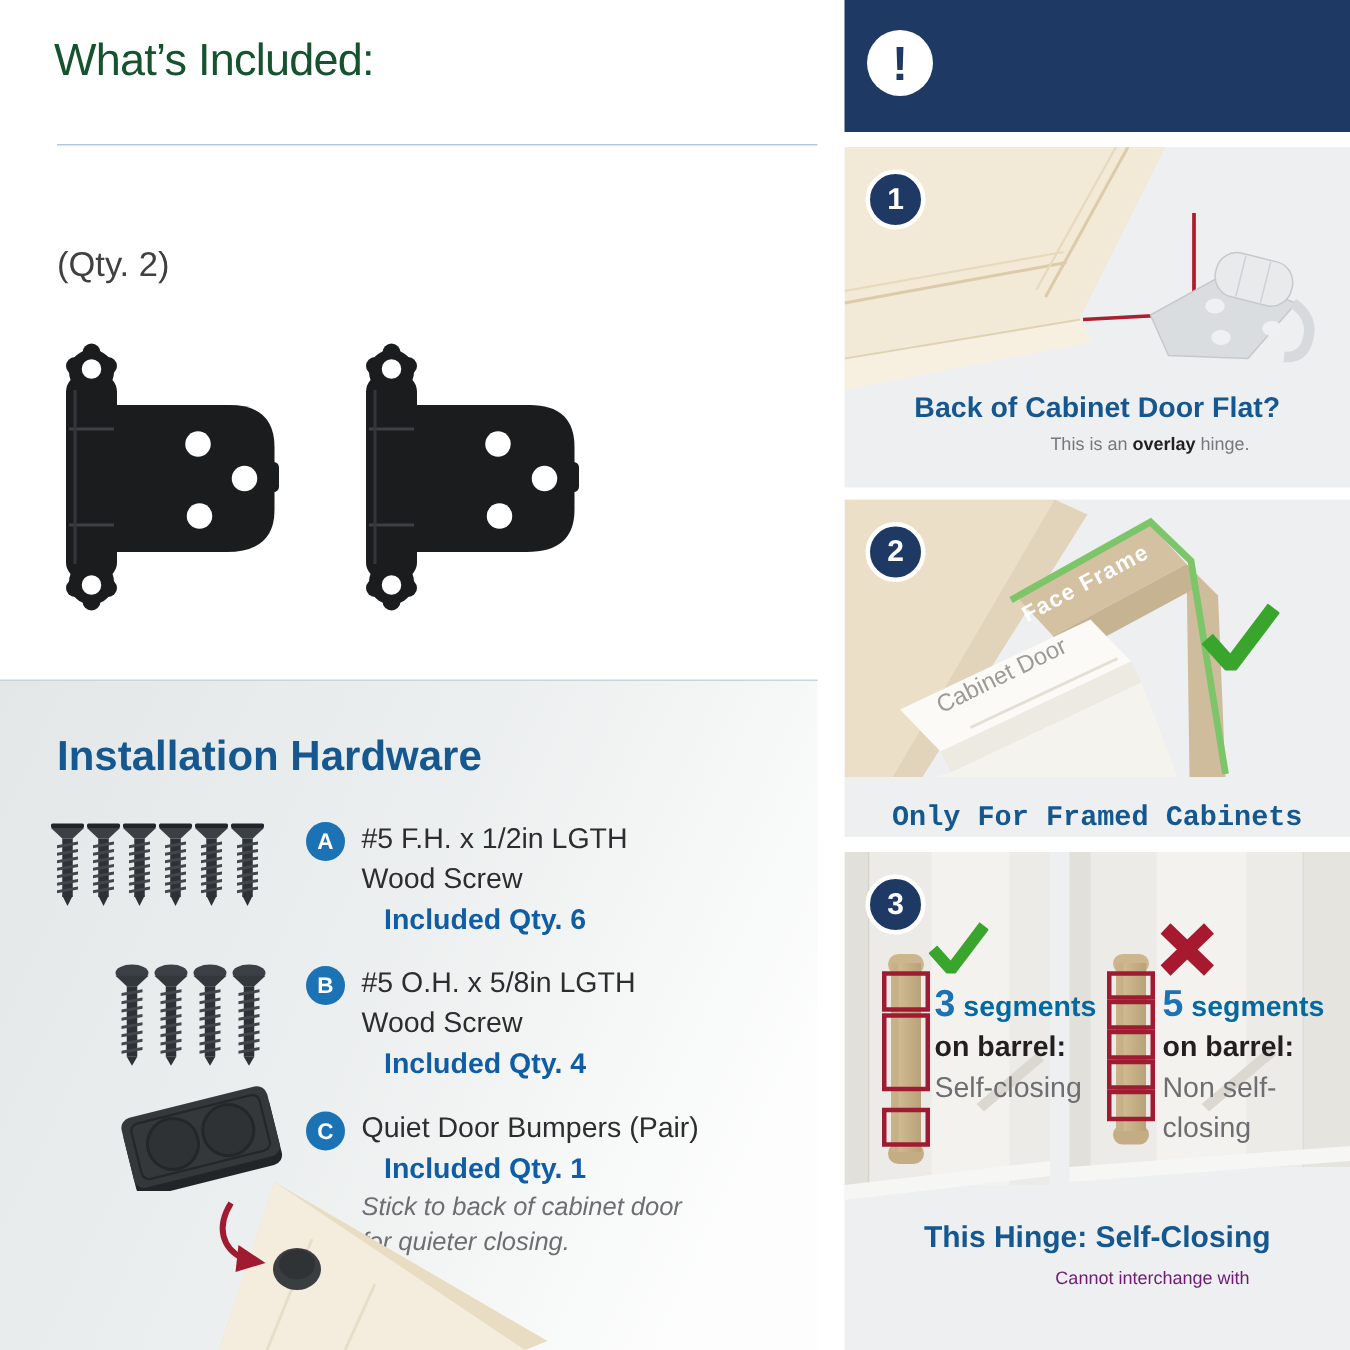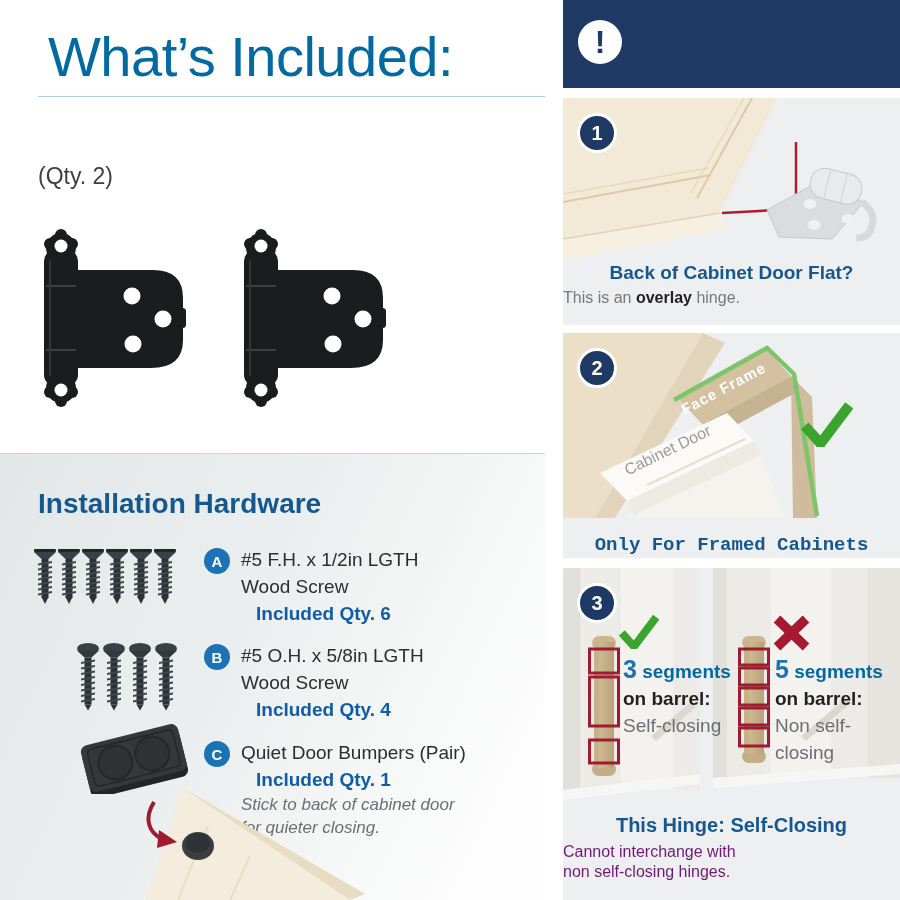--- a/index.html
+++ b/index.html
@@ -1,21 +1,21 @@
 <!DOCTYPE html>
 <html><head>
 <meta charset="utf-8">
 <style>
   html,body{margin:0;padding:0;background:#ffffff;}
   #canvas{position:relative;width:900px;height:900px;background:#ffffff;overflow:hidden;
           font-family:"Liberation Sans",sans-serif;}
   .abs{position:absolute;}
 
   
-  .wi-title{left:48px;top:24px;font-size:56px;color:#0369a1;letter-spacing:-0.5px;}
+  .wi-title{left:36px;top:24px;font-size:30px;color:#14532d;letter-spacing:-0.5px;}
   .divider{left:38px;top:96px;width:507px;height:1px;background:#aecbe2;}
   .prod-name{left:38px;top:105px;font-size:27px;line-height:30px;font-weight:bold;color:#15578f;}
   .prod-qty{left:38px;top:163px;font-size:23px;color:#404040;}
 
   .hw-section{left:0;top:453px;width:545px;height:447px;
       border-top:1px solid #c9d5de;
       background:linear-gradient(115deg,#e4e7e7 0%,#ecefef 45%,#fdfdfd 88%);}
   .hw-heading{left:38px;top:488px;font-size:28px;font-weight:bold;color:#15578f;}
 
   .screw-row{display:flex;align-items:flex-start;}
@@ -52,21 +52,21 @@
   .card{left:563px;width:337px;background:#edeff0;overflow:hidden;}
   .card1{top:98px;height:227px;}
   .card2{top:333px;height:225px;}
   .card3{top:568px;height:332px;}
 
   .num-badge{left:14px;top:15px;width:34px;height:34px;border-radius:50%;background:#1e3a64;
         border:3px solid #ffffff;color:#ffffff;font-size:20px;font-weight:bold;
         display:flex;align-items:center;justify-content:center;box-sizing:content-box;}
 
   .card-title{left:0;width:337px;text-align:center;font-size:19px;font-weight:bold;color:#15578f;}
-  .card-cap{left:0;width:270px;text-align:left;font-size:16px;color:#77787b;}
+  .card-cap{left:0;width:270px;text-align:right;font-size:12px;color:#77787b;}
   .card-cap b{color:#231f20;}
 
   .c1-title{top:164px;}
   .c1-cap{top:191px;}
   .c2-title{top:201px;font-family:Liberation Mono, monospace;}
 
   .seg-group{font-size:19px;line-height:27px;}
   .seg-group .count{font-size:25px;font-weight:bold;color:#1b72b4;}
   .seg-group .segword{font-weight:bold;color:#0369a1;}
   .seg-group .onbarrel{font-weight:bold;color:#231f20;}
@@ -362,17 +362,16 @@
     </div>
     <div class="abs seg-group bad-text">
       <div><span class="count">5</span><span class="segword"> segments</span></div>
       <div class="onbarrel">on barrel:</div>
       <div class="result">Non self-closing</div>
     </div>
 
     <div class="abs card-title c3-title">This Hinge: Self-Closing</div>
     <div class="abs card-cap c3-cap">
       <div>Cannot interchange with</div>
-      <div>non self-closing hinges.</div>
     </div>
   </div>
 
 </div>
 
 </body></html>

